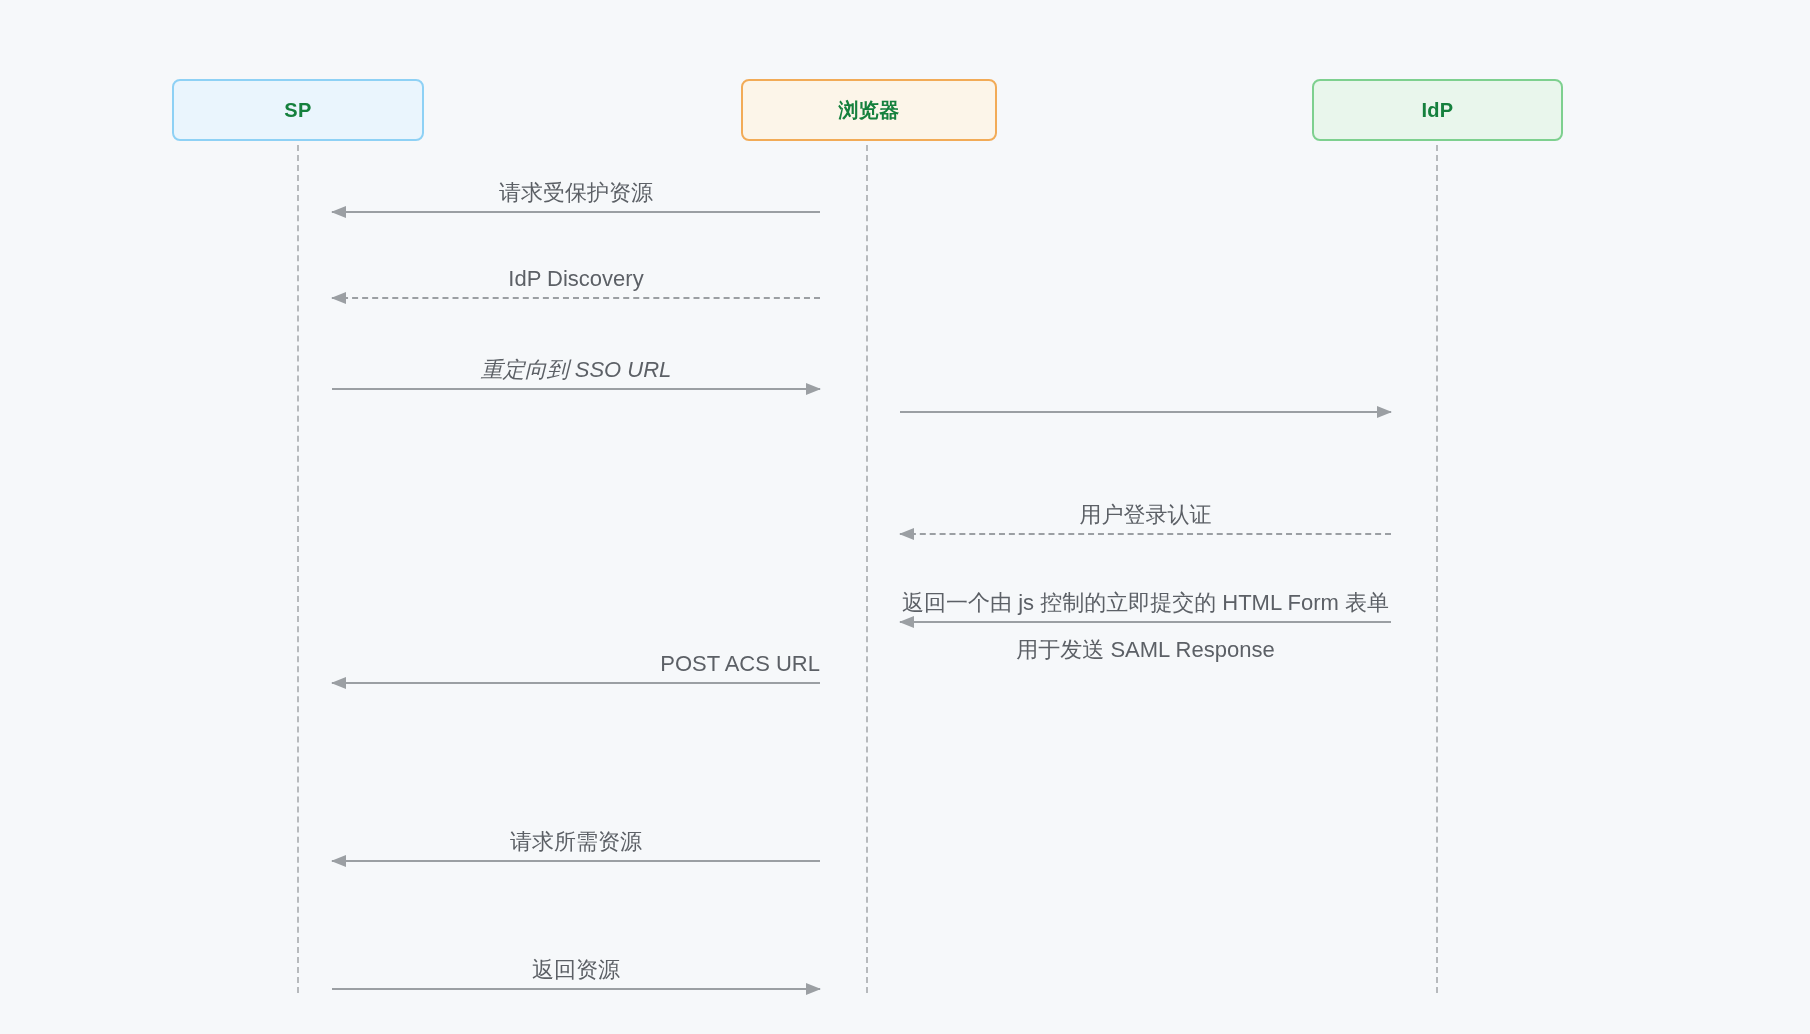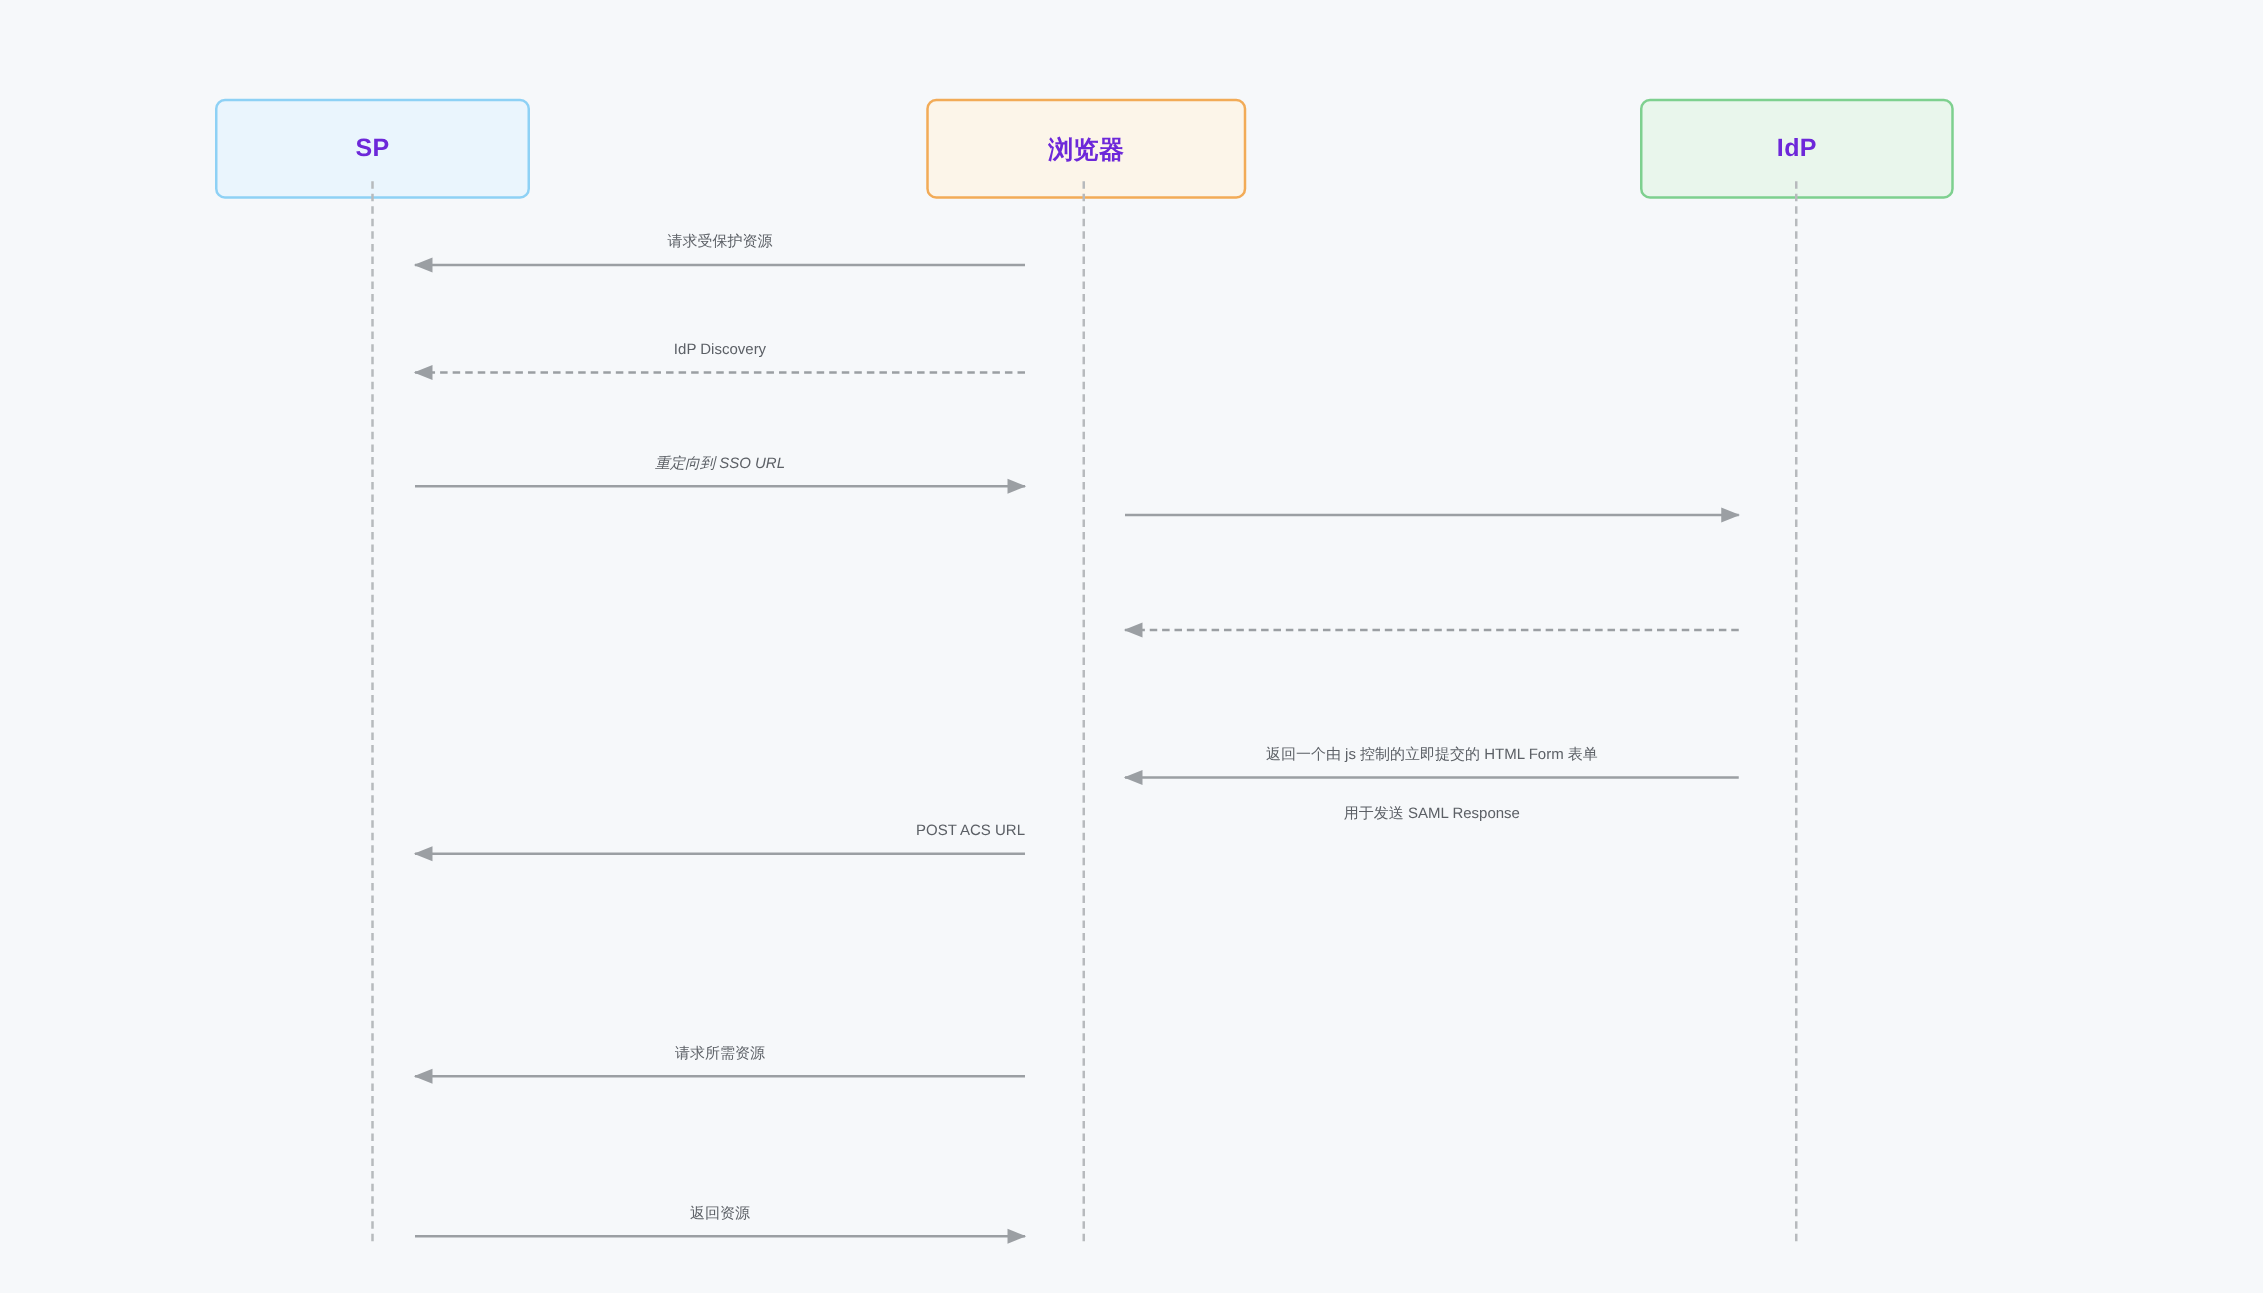--- a/index.html
+++ b/index.html
@@ -13,30 +13,30 @@
     width: 1810px;
     height: 1034px;
     background: #f6f8fa;
     overflow: hidden;
   }
 
   
   .actor {
     position: absolute;
     top: 79px;
-    height: 80px;
+    height: 62px;
     box-sizing: border-box;
     border-radius: 8px;
     border: 2px solid;
     display: flex;
     align-items: center;
     justify-content: center;
     font-size: 20px;
     font-weight: 600;
-    color: #6d28d9;
+    color: #15803d;
     letter-spacing: .3px;
   }
   .actor.sp      { left: 172px;  width: 252px; background: #eaf5fd; border-color: #8ed1f5; }
   .actor.browser { left: 741px;  width: 256px; background: #fcf5e9; border-color: #f2ab57; }
   .actor.idp     { left: 1312px; width: 251px; background: #e9f6ec; border-color: #7ed08f; }
 
   
   .lifeline {
     position: absolute;
     top: 145px;
@@ -50,21 +50,21 @@
 
   
   .msg {
     position: absolute;
     text-align: center;
   }
   .msg.laneA { left: 332px; width: 488px; }
   .msg.laneB { left: 900px; width: 491px; }
 
   .msg-label, .msg-sublabel {
-    font-size: 12px;
+    font-size: 22px;
     line-height: 24px;
     color: #5c6066;
     white-space: nowrap;
   }
   .msg-label { margin-bottom: 6px; }
   .msg-sublabel { margin-top: 15px; }
 
   .msg-line {
     position: relative;
     height: 0;
@@ -124,20 +124,21 @@
       </div>
   </div>
 
   <div class="msg laneB dir-right solid" style="top:411px;">
     <div class="msg-line">
         <span class="arrowhead"></span>
       </div>
   </div>
 
   <div class="msg laneB dir-left dashed" style="top:503px;">
+    <div class="msg-label">用户登录认证</div>
     <div class="msg-line">
         <span class="arrowhead"></span>
       </div>
   </div>
 
   <div class="msg laneB dir-left solid" style="top:591px;">
     <div class="msg-label">返回一个由 js 控制的立即提交的 HTML Form 表单</div>
     <div class="msg-line">
         <span class="arrowhead"></span>
       </div>

